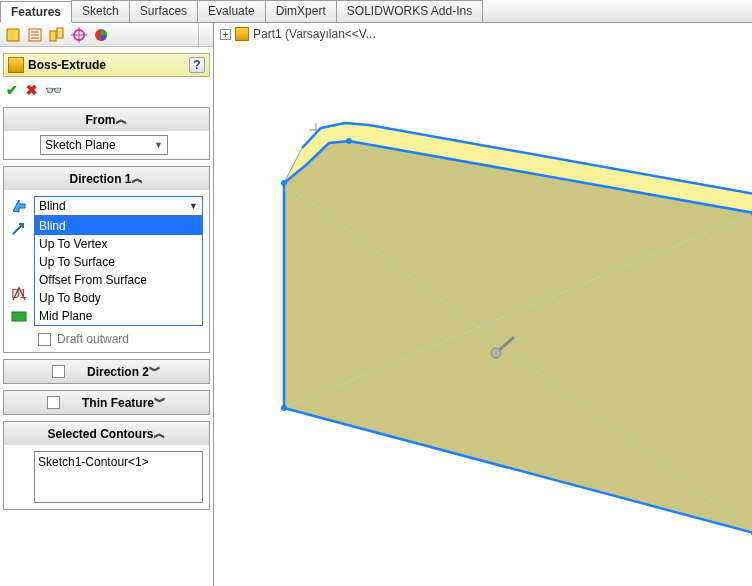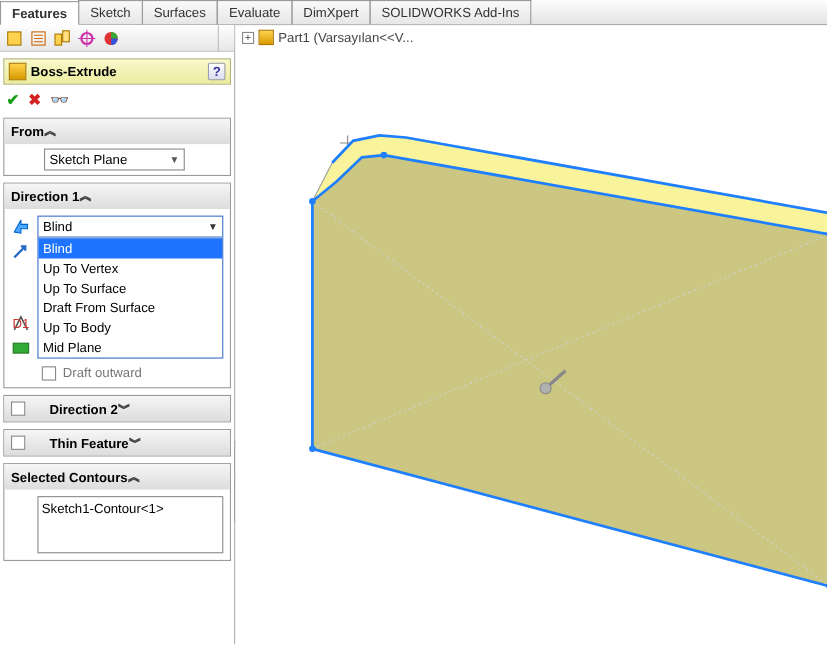--- a/index.html
+++ b/index.html
@@ -22,21 +22,21 @@
   .feat-title .name{font-weight:bold;flex:1;}
   .feat-title .help{width:16px;height:16px;border:1px solid #9a9ab0;border-radius:2px;background:linear-gradient(#fff,#dcdcf0);text-align:center;line-height:14px;font-weight:bold;color:#33339a;}
   
   .okrow{display:flex;align-items:center;gap:8px;padding:2px 6px 6px;}
   .okrow span{font-size:14px;font-weight:bold;}
   .ok{color:#1a9e1a;}
   .cancel{color:#d42020;}
   .eye{color:#888;}
   
   .sect{margin:3px 3px 3px;border:1px solid #9a9a9a;}
-  .sect-h{display:flex;align-items:center;justify-content:flex-start;background:linear-gradient(#f6f6f6,#dcdcdc);padding:3px 6px;font-weight:bold;cursor:pointer;}
+  .sect-h{display:flex;align-items:center;justify-content:center;background:linear-gradient(#f6f6f6,#dcdcdc);padding:3px 6px;font-weight:bold;cursor:pointer;}
   .sect-h .chev{font-family:Arial;color:#444;}
   .sect-b{padding:4px 6px;}
   .dropdown{width:128px;height:20px;border:1px solid #8a8a8a;background:#fff;display:flex;align-items:center;justify-content:space-between;padding:0 4px;margin-left:30px;}
   .dropdown .arr{font-size:9px;color:#555;}
   
   .dir-row{display:flex;align-items:flex-start;gap:4px;margin:2px 0;}
   .small-ico{width:20px;height:20px;display:flex;align-items:center;justify-content:flex-start;}
   .combo{flex:1;height:20px;border:1px solid #3a72c8;background:#fff;display:flex;align-items:center;justify-content:space-between;padding:0 4px;position:relative;}
   .combo .arr{font-size:9px;color:#333;}
   .combo-list{position:absolute;left:-1px;top:19px;width:calc(100% + 2px);border:1px solid #3a72c8;background:#fff;z-index:30;}
@@ -153,21 +153,21 @@
                 <path d="M3 14 L9 3 L9 7 L15 7 L15 11 L9 11 L9 15 Z" fill="#4da6ff" stroke="#0066cc"></path>
               </svg>
           </div>
           <div class="combo">
             <span>Blind</span>
             <span class="arr">▼</span>
             <div class="combo-list">
               <div class="sel">Blind</div>
               <div>Up To Vertex</div>
               <div>Up To Surface</div>
-              <div>Draft From Surface</div>
+              <div>Offset From Surface</div>
               <div>Up To Body</div>
               <div>Mid Plane</div>
             </div>
           </div>
         </div>
         <div class="dir-row">
           <div class="small-ico">
             <svg width="18" height="18">
                 <path d="M3 15 L13 5 M9 5 L13 5 L13 9" fill="none" stroke="#2568c4" stroke-width="2"></path>
               </svg>

